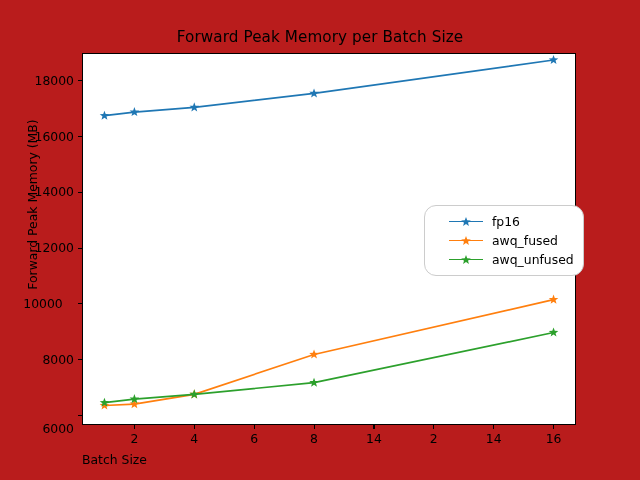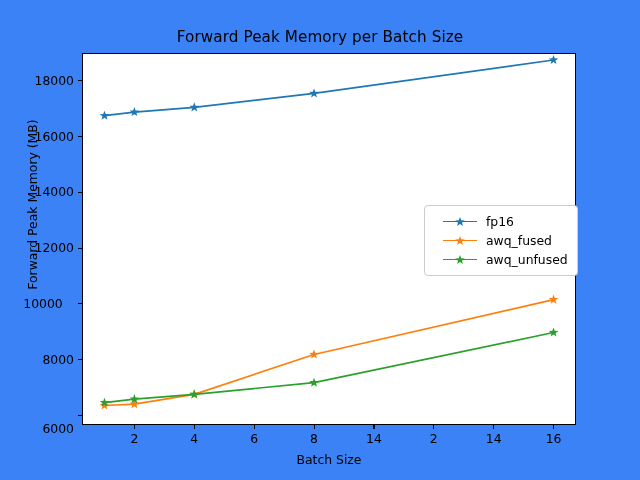--- a/index.html
+++ b/index.html
@@ -1,41 +1,41 @@
 <!DOCTYPE html>
 <html><head>
 <meta charset="utf-8">
 <style>
   html,body{margin:0;padding:0;background:#ffffff;}
   body{width:640px;height:480px;font-family:"DejaVu Sans",sans-serif;color:#000;overflow:hidden;}
-  #fig{position:relative;width:640px;height:480px;background:#3b82f6;}
+  #fig{position:relative;width:640px;height:480px;background:#b91c1c;}
 
   
   #plot{position:absolute;left:82px;top:53px;width:494px;height:372px;
         border:1.1px solid #000;box-sizing:border-box;background:#fff;}
 
   #title{position:absolute;left:0;top:28px;width:640px;text-align:center;
          font-size:15.2px;color:#000;letter-spacing:0.1px;}
 
   #ylabel{position:absolute;left:-148px;top:197px;width:360px;text-align:center;
           font-size:12.4px;transform:rotate(-90deg);transform-origin:center center;}
 
-  #xlabel{position:absolute;left:82px;top:452px;width:494px;text-align:center;
+  #xlabel{position:absolute;left:82px;top:452px;width:494px;
           font-size:12.4px;}
   .ytick-lbl{position:absolute;width:62px;text-align:right;font-size:12.4px;
              line-height:12px;}
   .ytick-mark{position:absolute;width:4px;height:1.1px;background:#000;}
 
   .xtick-lbl{position:absolute;width:40px;text-align:center;font-size:12.4px;
              line-height:12px;}
   .xtick-mark{position:absolute;width:1.1px;height:4px;background:#000;}
 
   
   #legend{position:absolute;left:424px;top:205px;background:#fff;
-          border:0.9px solid #ccc;border-radius:4px;padding:6px 9px 6px 18px;
+          border:0.9px solid #ccc;border-radius:12px;padding:6px 9px 6px 24px;
           box-sizing:border-box;}
   .leg-row{display:flex;align-items:center;height:19px;}
   .leg-swatch{position:relative;width:34px;height:12px;margin-right:9px;flex:0 0 34px;}
   .leg-line{position:absolute;top:5px;left:0;width:34px;height:1.9px;}
   .leg-lbl{font-size:12.4px;white-space:nowrap;}
 
   svg#series{position:absolute;left:0;top:0;width:640px;height:480px;
              pointer-events:none;}
 </style>
 </head>

